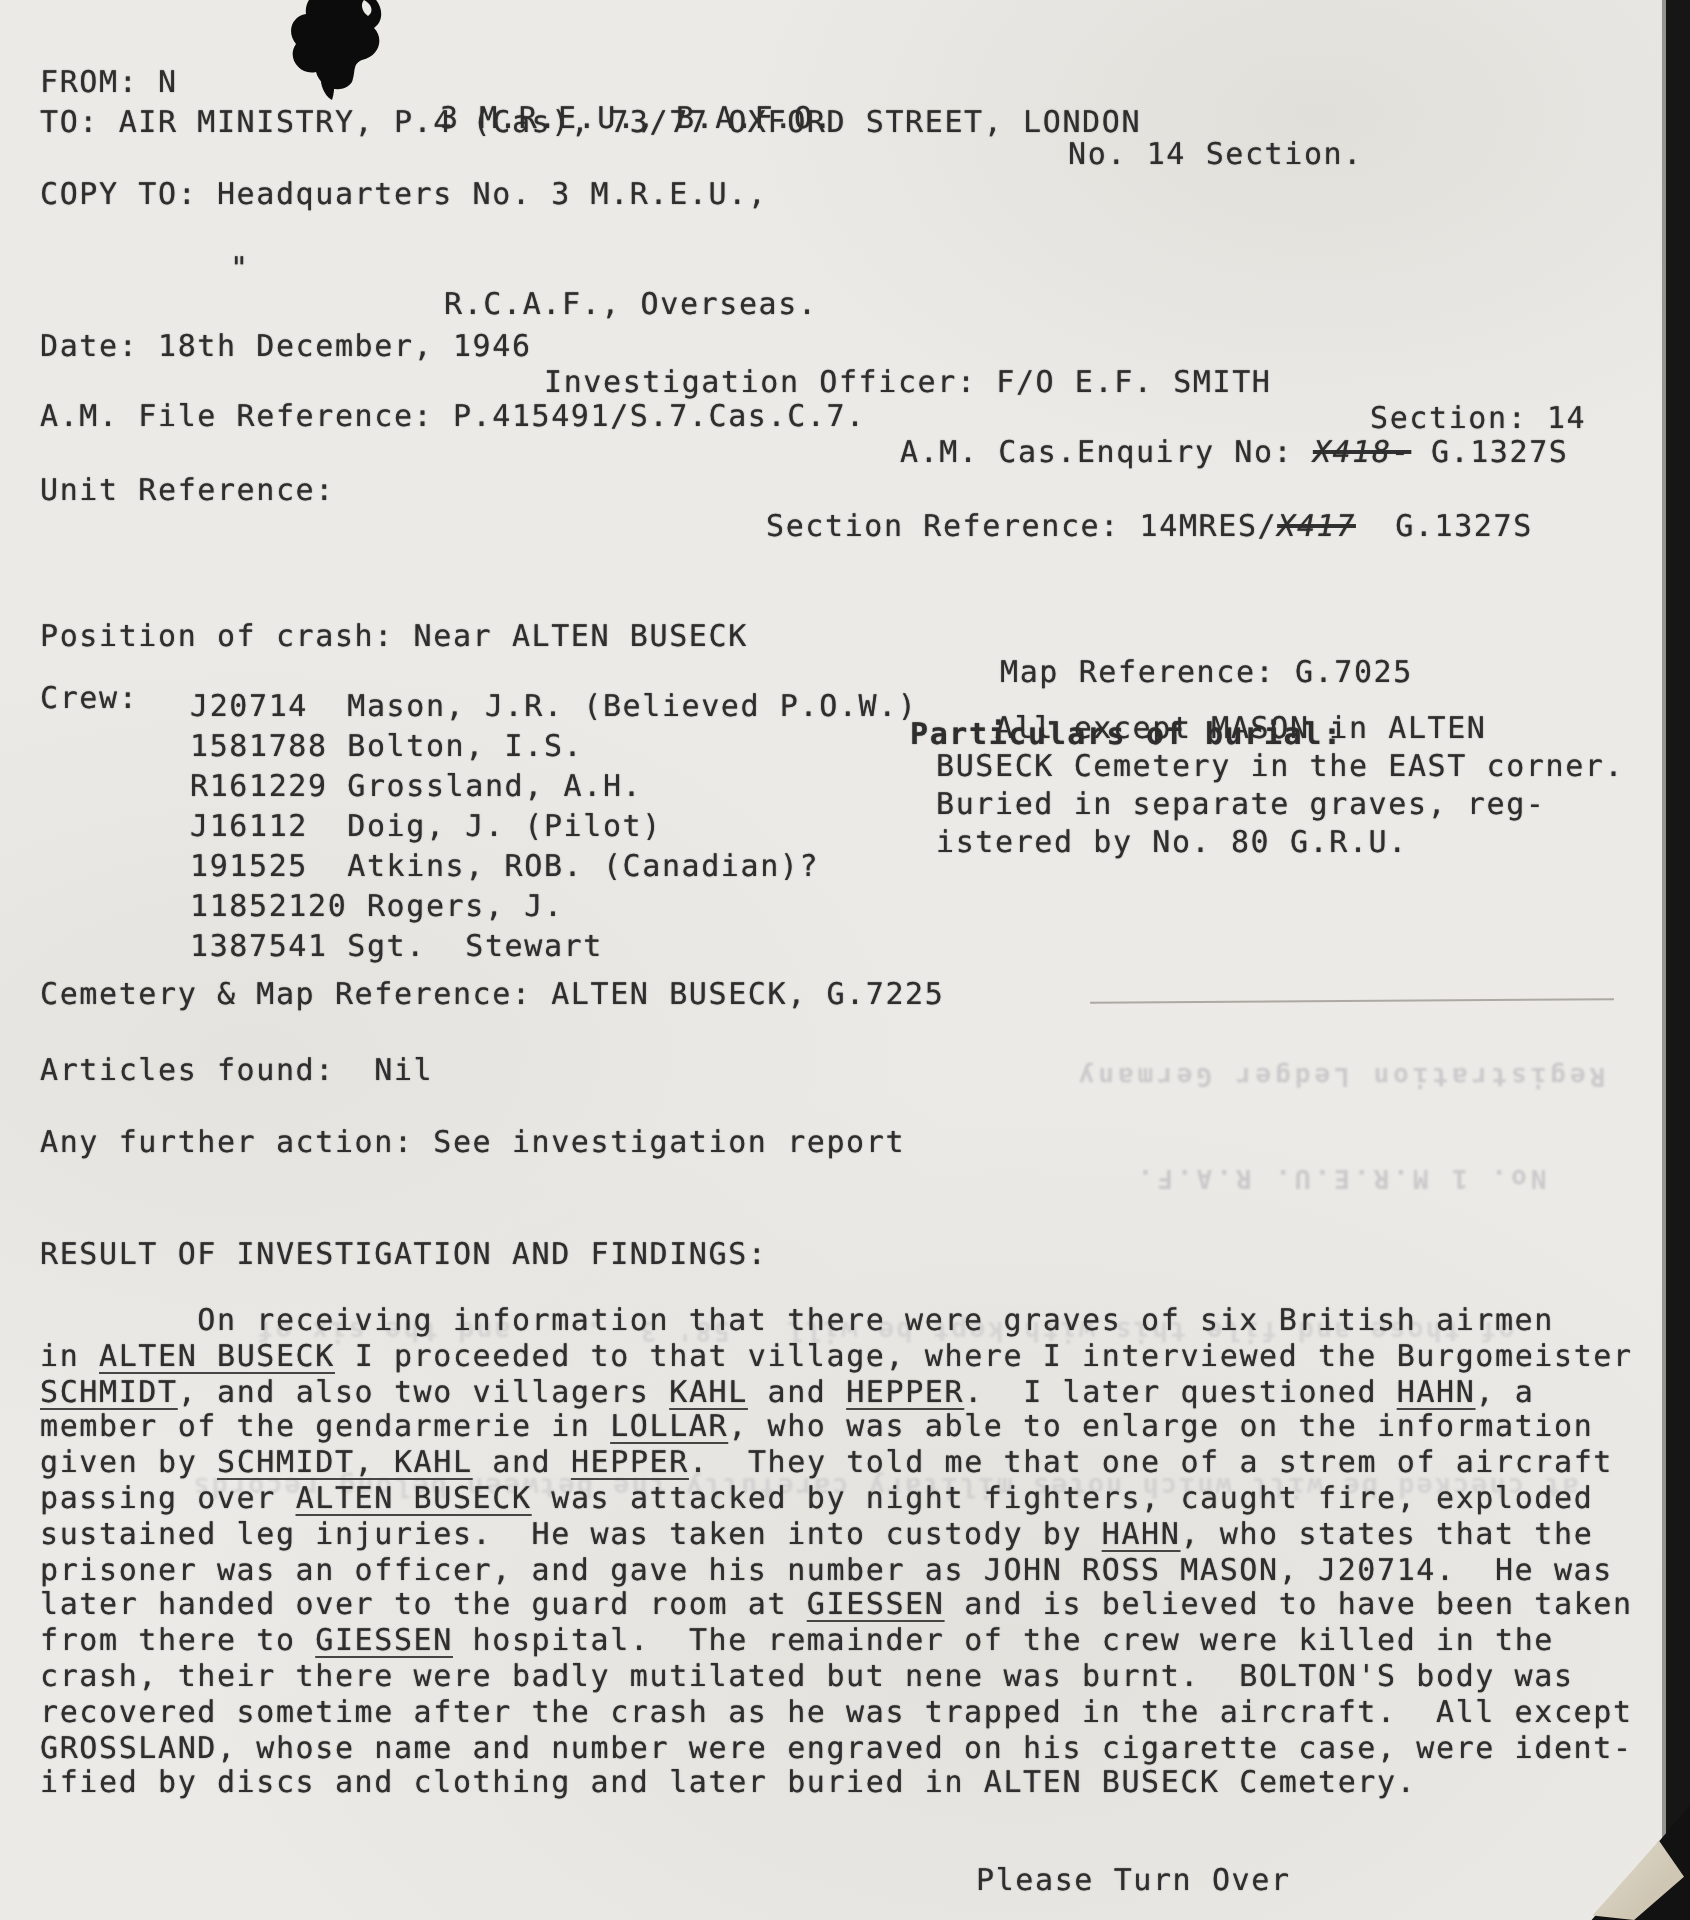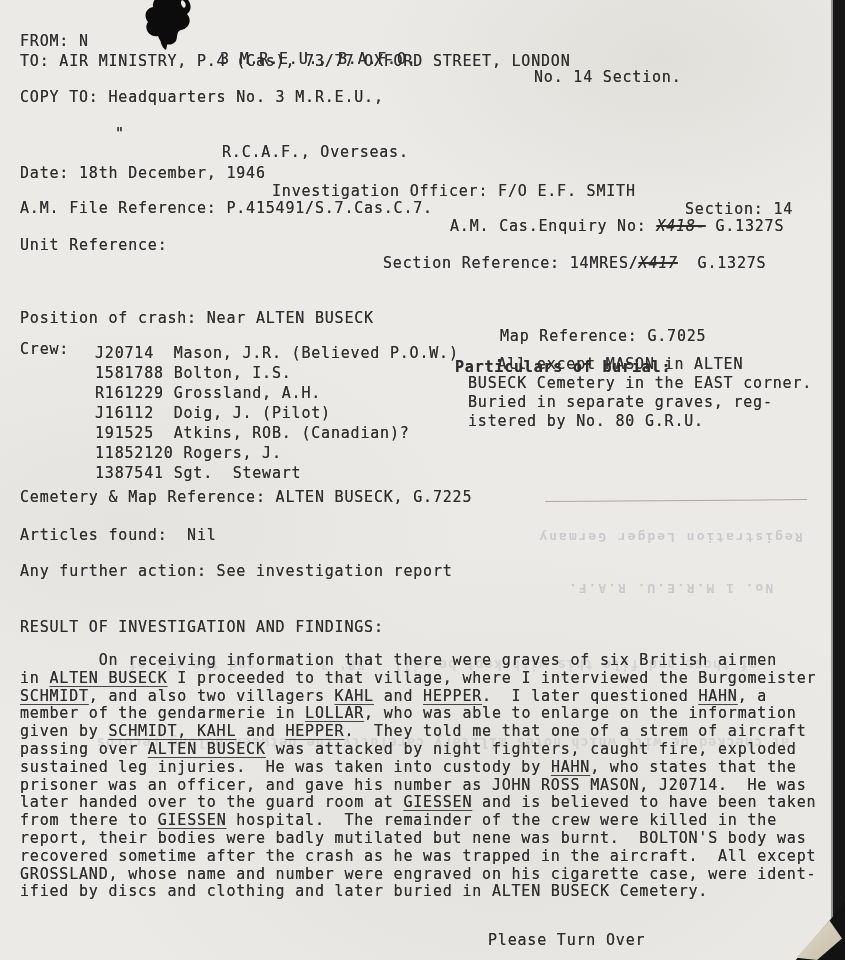--- a/index.html
+++ b/index.html
@@ -129,21 +129,21 @@
         <div class="line">        On receiving information that there were graves of six British airmen</div>
         <div class="line">in <u>ALTEN BUSECK</u> I proceeded to that village, where I interviewed the Burgomeister</div>
         <div class="line"><u>SCHMIDT</u>, and also two villagers <u>KAHL</u> and <u>HEPPER</u>.  I later questioned <u>HAHN</u>, a</div>
         <div class="line">member of the gendarmerie in <u>LOLLAR</u>, who was able to enlarge on the information</div>
         <div class="line">given by <u>SCHMIDT, KAHL</u> and <u>HEPPER</u>.  They told me that one of a strem of aircraft</div>
         <div class="line">passing over <u>ALTEN BUSECK</u> was attacked by night fighters, caught fire, exploded</div>
         <div class="line">sustained leg injuries.  He was taken into custody by <u>HAHN</u>, who states that the</div>
         <div class="line">prisoner was an officer, and gave his number as JOHN ROSS MASON, J20714.  He was</div>
         <div class="line">later handed over to the guard room at <u>GIESSEN</u> and is believed to have been taken</div>
         <div class="line">from there to <u>GIESSEN</u> hospital.  The remainder of the crew were killed in the</div>
-        <div class="line">report, their bodies were badly mutilated but nene was burnt.  BOLTON'S body was</div>
+        <div class="line">crash, their there were badly mutilated but nene was burnt.  BOLTON'S body was</div>
         <div class="line">recovered sometime after the crash as he was trapped in the aircraft.  All except</div>
         <div class="line">GROSSLAND, whose name and number were engraved on his cigarette case, were ident-</div>
         <div class="line">ified by discs and clothing and later buried in ALTEN BUSECK Cemetery.</div>
       </div>
 
     <div class="ln" style="left:488px; top:931px;">Please Turn Over</div>
   </div>
 
   <svg class="ink-blot" viewBox="0 0 82 60">
     <path fill="#0c0c0c" d="M30 0 C20 2 14 8 15 15 C8 16 5 24 10 30 C5 37 12 46 20 44 C22 52 33 56 38 49 C40 44 38 40 43 38 C52 36 54 27 49 22 C56 17 52 6 44 4 C40 1 35 -1 30 0 Z"></path>

